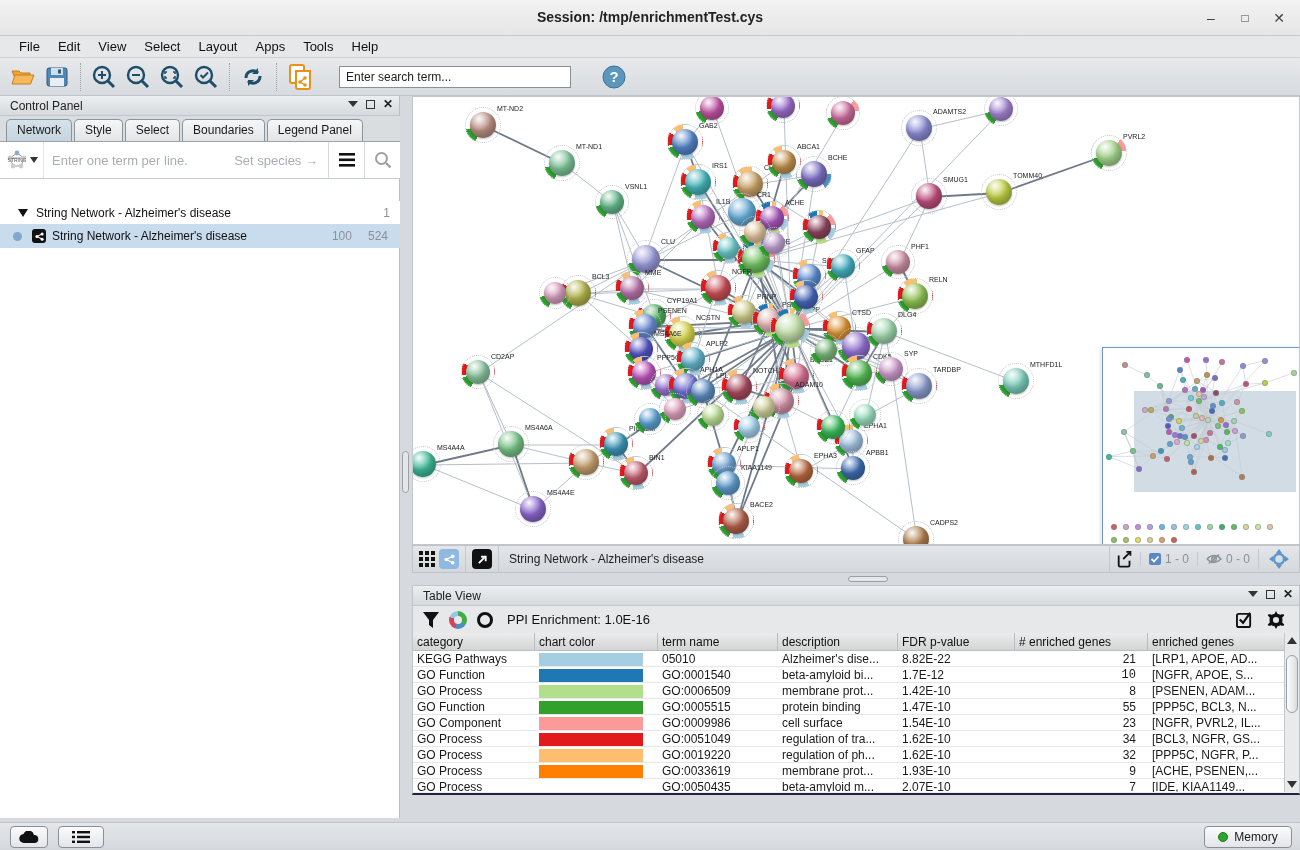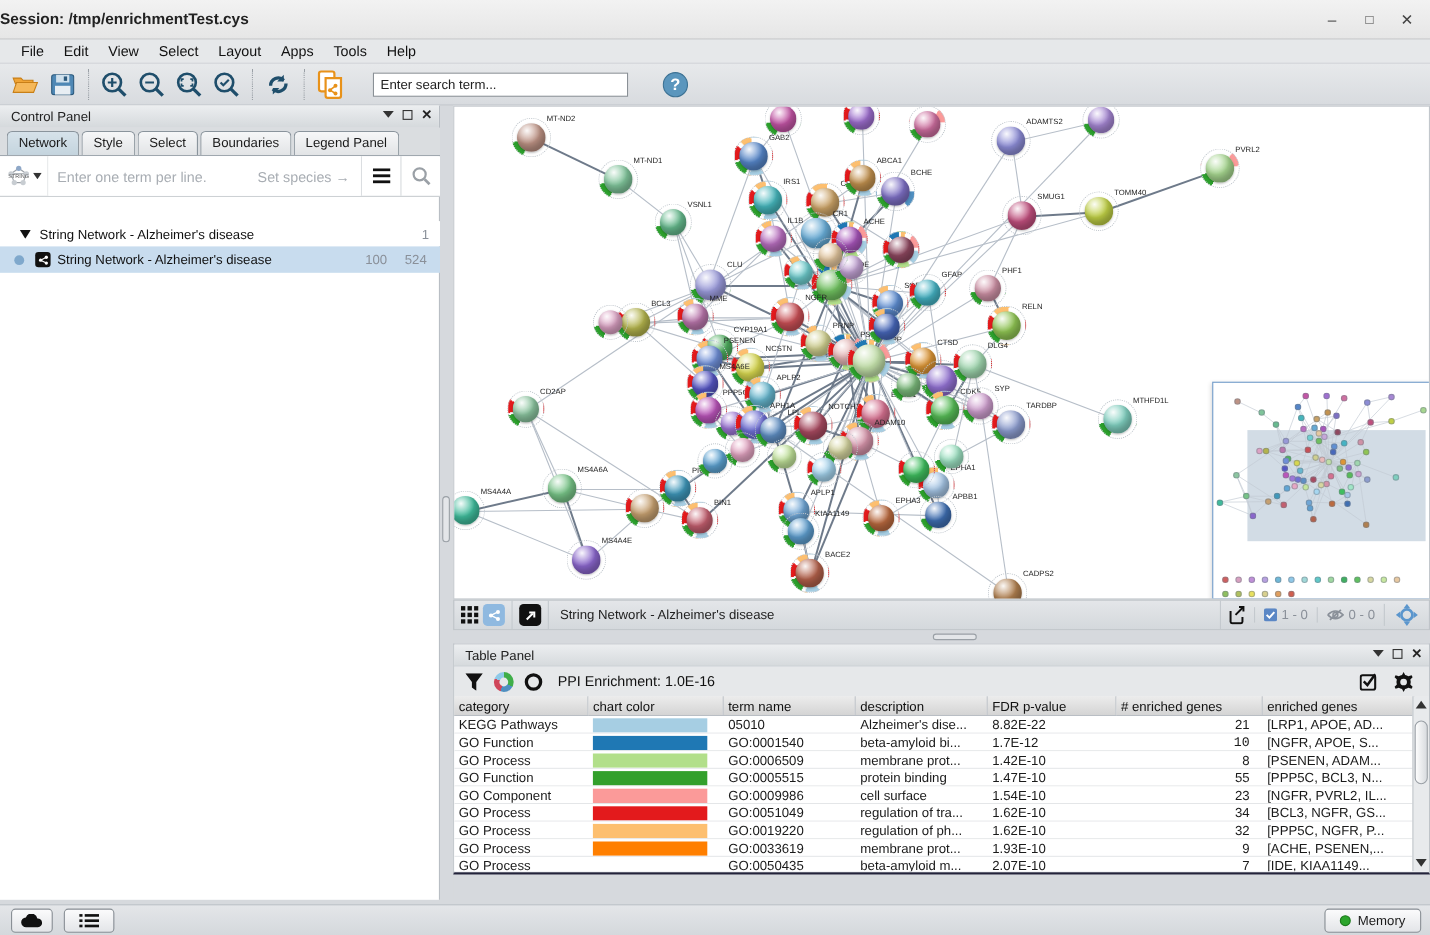--- a/index.html
+++ b/index.html
@@ -2,21 +2,21 @@
 <html><head>
 <meta charset="utf-8">
 <style>
   * { margin:0; padding:0; box-sizing:border-box; }
   html,body { width:1300px; height:850px; }
   body { font-family:"Liberation Sans", sans-serif; font-size:12px; color:#1a1a1a; }
   #app { position:relative; width:1300px; height:850px; background:#d6d9dd; overflow:hidden; }
 
   
   .titlebar { position:absolute; left:0; top:0; width:1300px; height:36px; background:linear-gradient(#f2f2f2,#e6e6e6); border-bottom:1px solid #c9c9c9; }
-  .titlebar .title { position:absolute; left:0; right:0; top:9px; text-align:left; font-size:14px; font-weight:bold; color:#222; }
+  .titlebar .title { position:absolute; left:0; right:0; top:9px; text-align:center; font-size:14px; font-weight:bold; color:#222; }
   .winctl { position:absolute; top:6px; width:30px; height:24px; text-align:center; line-height:24px; font-size:14px; color:#444; cursor:default; }
 
   
   .menubar { position:absolute; left:0; top:36px; width:1300px; height:22px; background:#e6e8ea; border-bottom:1px solid #cfd2d6; display:flex; align-items:center; padding-left:10px; gap:0; }
   .menu-item { padding:2px 9px; font-size:13px; color:#111; }
 
   
   .toolbar { position:absolute; left:0; top:58px; width:1300px; height:38px; background:linear-gradient(#e7e9eb,#d8dbdf); border-bottom:1px solid #bfc4c9; display:flex; align-items:center; }
   .tbtn { width:34px; height:32px; display:flex; align-items:center; justify-content:center; }
   .tsep { width:1px; height:28px; border-left:1px dotted #9aa0a6; margin:0 6px; }
@@ -1181,21 +1181,21 @@
       </span>
     </div>
   </div>
 
   <div class="h-splitter">
       <div class="h-handle"></div>
     </div>
 
   <div class="table-panel">
     <div class="panel-header">
-      <span class="ph-title">Table Panel</span>
+      <span class="ph-title">Table View</span>
       <span class="ph-ctls">
         <span class="tri-down"></span>
         <span class="glyph-float"></span>
         <span class="glyph-close">✕</span>
       </span>
     </div>
     <div class="tp-toolbar">
       <svg width="16" height="16" viewBox="0 0 16 16">
           <path d="M0 0 h16 l-6 8 v8 l-4 -3 v-5 z" fill="#111"></path>
         </svg>

